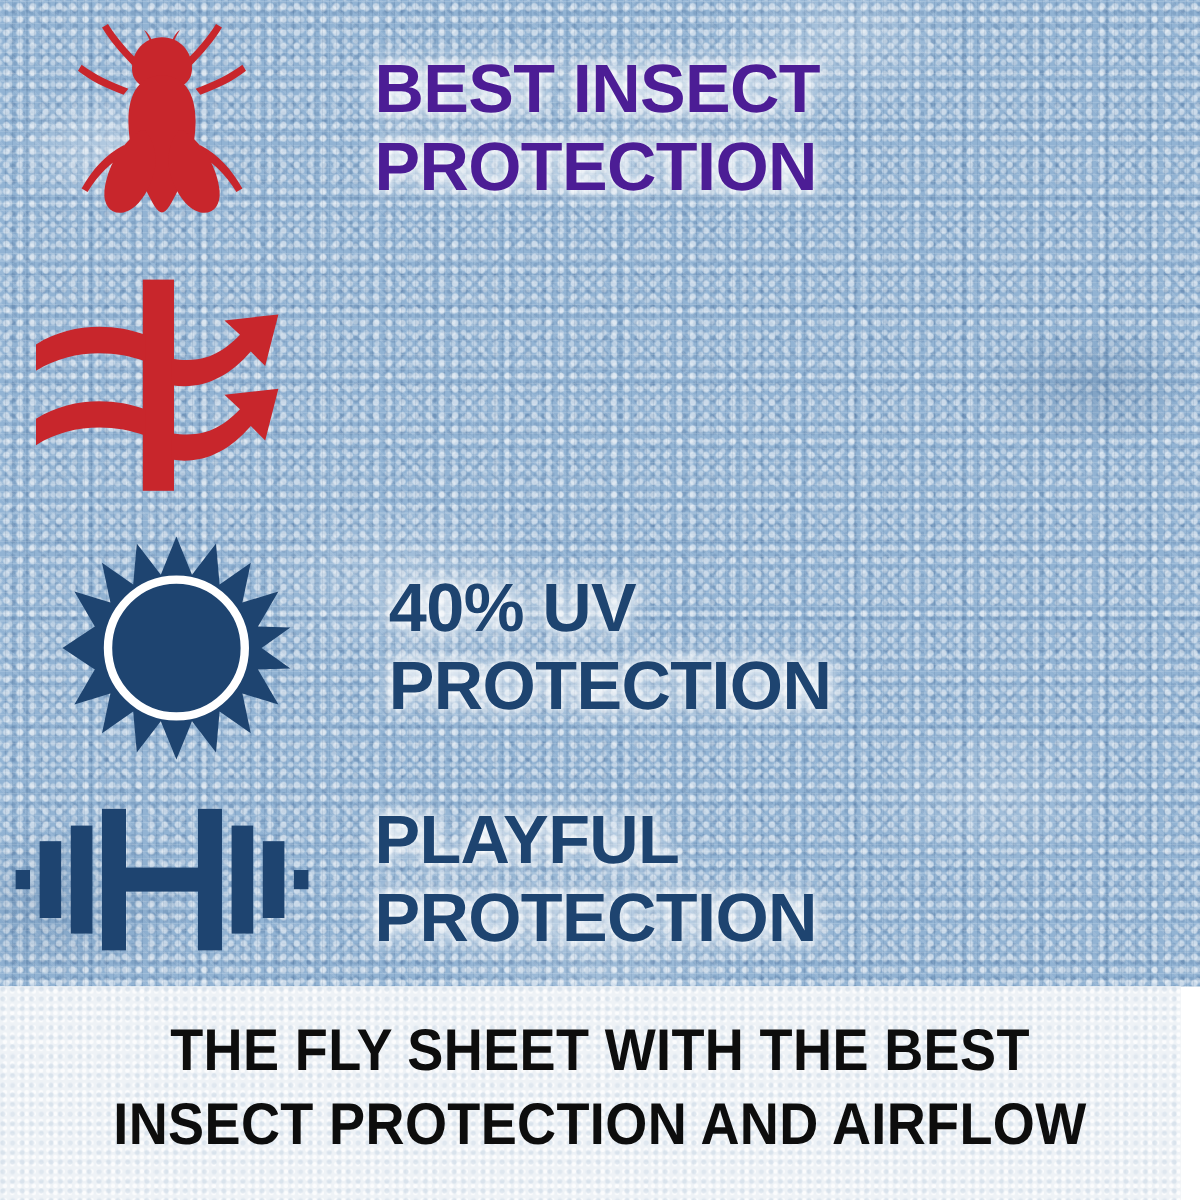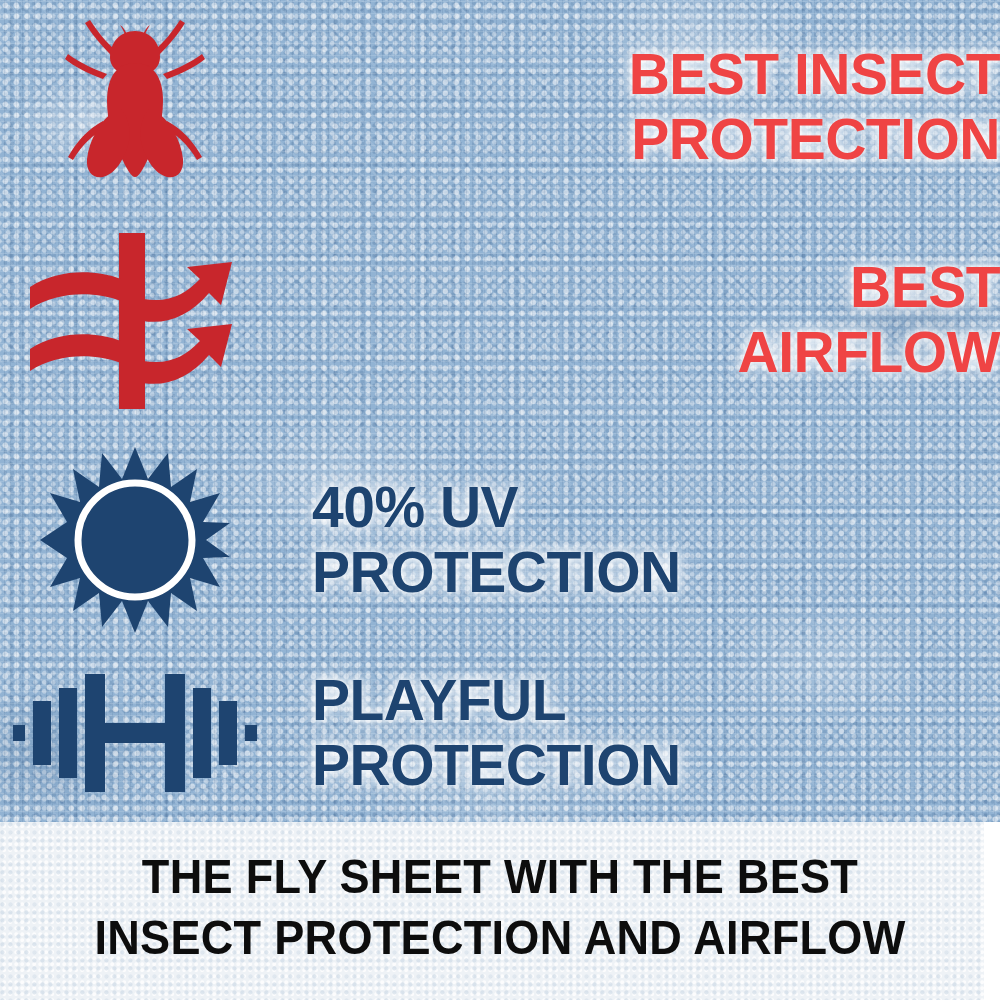--- a/index.html
+++ b/index.html
@@ -120,39 +120,38 @@
 
   .feat-text {
     font-weight: bold;
     font-size: 57px;
     line-height: 65px;
     letter-spacing: -0.5px;
     white-space: pre-line;
     margin: 0;
   }
   .feat-red {
-    color: #ef4444;
+    color: #4c1d95;
     text-shadow:
        0 0 7px rgba(255,255,255,0.95),
        0 0 14px rgba(255,255,255,0.85),
        0 0 22px rgba(255,255,255,0.6);
-    text-align: right;
   }
   .feat-navy {
     color: #1e4470;
     text-shadow:
        0 0 7px rgba(255,255,255,0.95),
        0 0 14px rgba(255,255,255,0.85),
        0 0 22px rgba(255,255,255,0.6);
   }
 
   
   #row-insect  { left: 0; top: 12px;  width: 1000px; height: 190px; }
   #row-airflow { left: 0; top: 222px; width: 1000px; height: 195px; }
-  #row-uv      { left: 0; top: 440px; width: 876px; height: 200px; }
+  #row-uv      { left: 0; top: 440px; width: 876px; height: 200px; padding-left: 12px; }
   #row-durab   { left: 0; top: 648px; width: 1000px; height: 170px; }
 
   .icon-svg { display: block; overflow: visible; }
 </style>
 </head>
 <body>
 
 <div id="poster">
 
   <div class="fabric">
@@ -208,24 +207,20 @@
           <path d="M6 124 C34 106 70 106 97 116 l0 22 C70 128 34 128 6 146 z"></path>
 
           <path d="M119 74 C146 78 160 70 176 54 l-13 -12 l45 -5 l-11 43 l-12 -12
                    C166 90 144 100 119 96 z"></path>
 
           <path d="M119 136 C146 140 160 132 176 116 l-13 -12 l45 -5 l-11 43 l-12 -12
                    C166 152 144 162 119 158 z"></path>
         </g>
       </svg>
     </div>
-    <div class="label-cell">
-      <p class="feat-text feat-red">BEST
-AIRFLOW</p>
-    </div>
   </div>
 
   <div class="row" id="row-uv">
     <div class="icon-cell">
       <svg class="icon-svg" width="190" height="190" viewBox="0 0 190 190">
 
         <polygon fill="#1e4470" points="
           95,2 108,34 128,8 131,42 157,24 150,57 180,48 163,77 190,78 166,95
           190,112 163,113 180,142 150,133 157,166 131,148 128,182 108,156 95,188
           82,156 62,182 59,148 33,166 40,133 10,142 27,113 0,95 27,77 10,48

